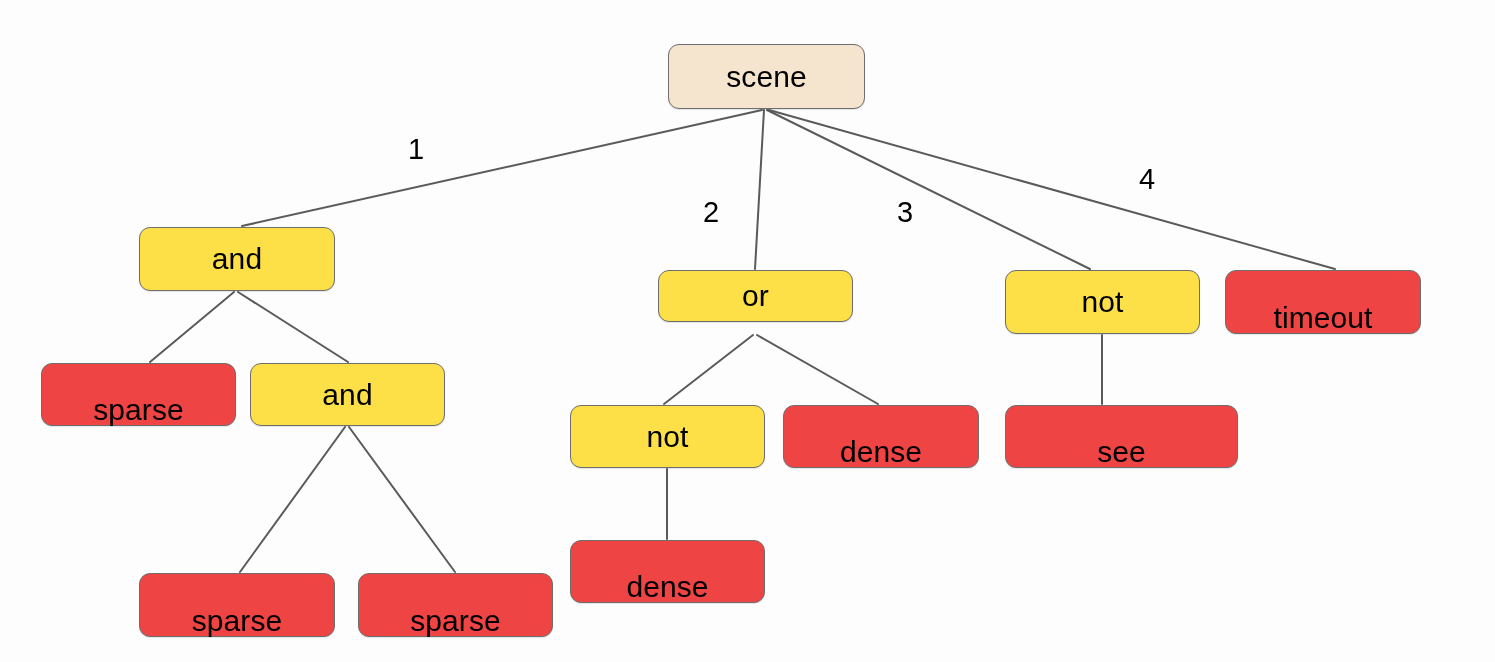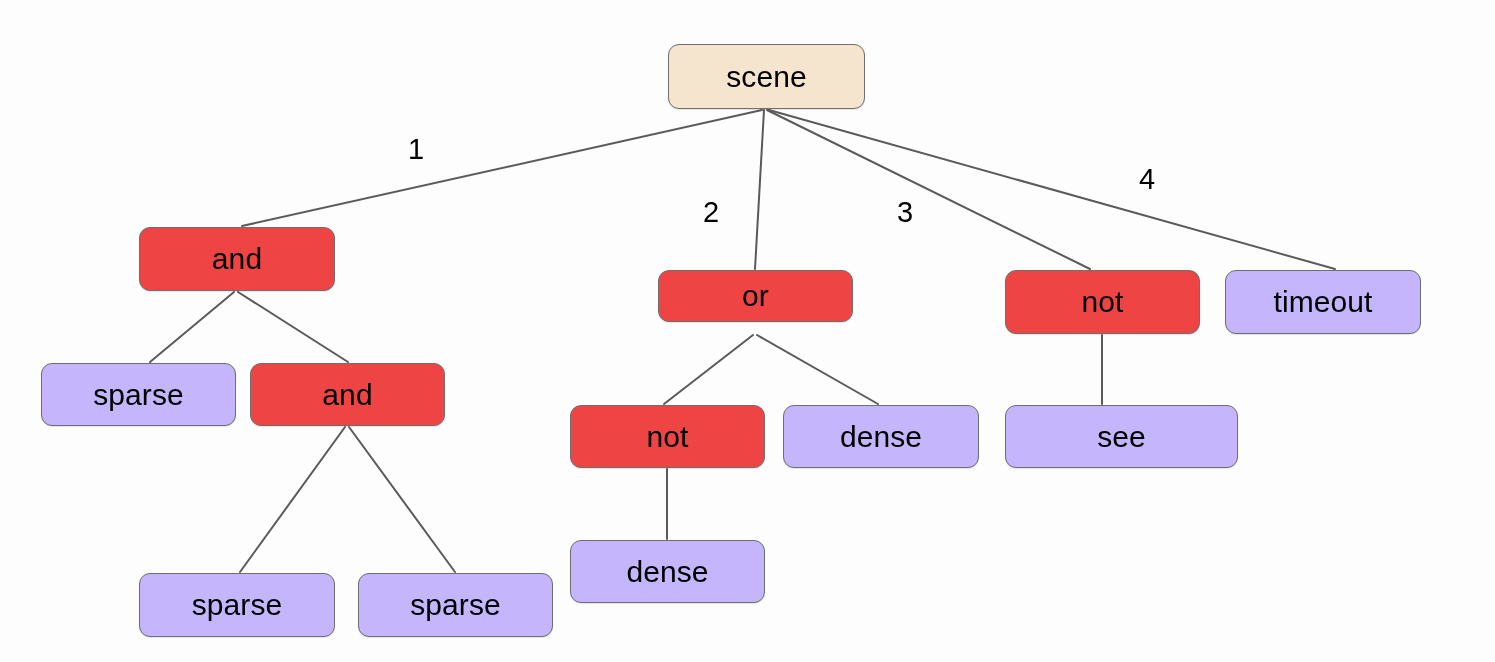--- a/index.html
+++ b/index.html
@@ -33,22 +33,22 @@
     align-items: center;
     justify-content: center;
     color: #000000;
     font-size: 30px;
     line-height: 1;
     letter-spacing: 0.1px;
     white-space: nowrap;
     box-shadow: 0 1px 1px rgba(0,0,0,0.10);
   }
   .node.root   { background: #f5e4ce; }
-  .node.op     { background: #ef4444; }
-  .node.leaf   { background: #c4b5fd; }
+  .node.op     { background: #fde047; }
+  .node.leaf   { background: #ef4444; align-items: flex-end; }
   .edge-label {
     position: absolute;
     color: #000000;
     font-size: 29px;
     line-height: 1;
     white-space: nowrap;
   }
 </style>
 </head>
 <body>

